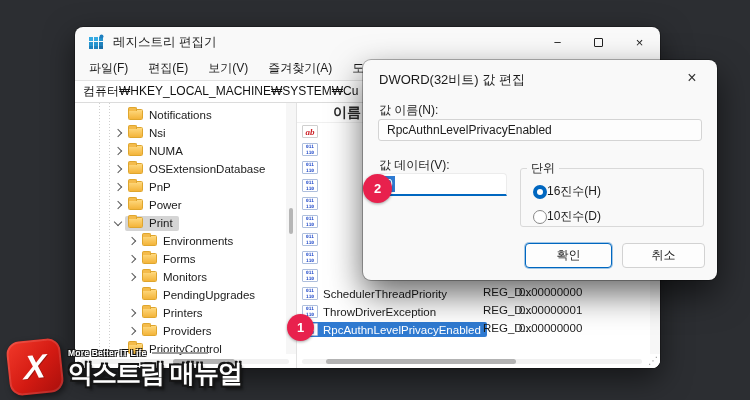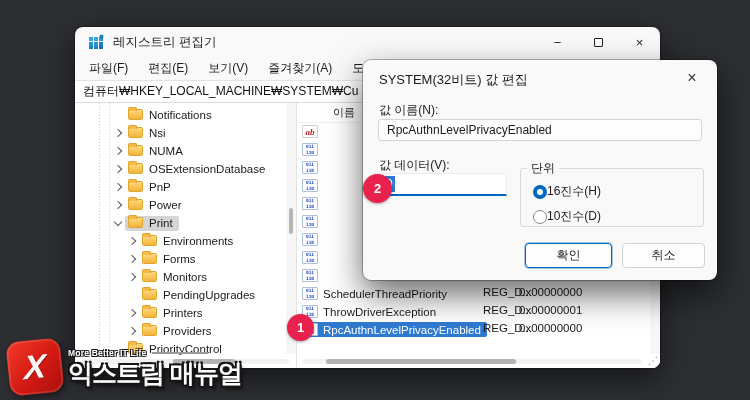--- a/index.html
+++ b/index.html
@@ -53,21 +53,21 @@
   .folder { width:15px; height:11px; background:linear-gradient(#ffd97e,#f3b43a); border:1px solid #dfa62e; border-radius:1.5px; position:relative; flex:none; }
   .folder::before { content:""; position:absolute; top:-3px; left:-1px; width:7px; height:3px; background:#f4bb4b; border:1px solid #dfa62e; border-bottom:none; border-radius:2px 2px 0 0; }
 
   .tree-vscroll { position:absolute; right:0; top:0; bottom:14px; width:10px; background:#f6f6f6; }
   .tree-vthumb { position:absolute; left:3px; width:4px; height:26px; top:105px; background:#b6b6b6; border-radius:2px; }
   .pane-divider { width:1px; background:#e2e2e2; }
 
   
   .list-pane { position:relative; flex:1; background:#fff; overflow:hidden; }
   .list-header { height:20px; display:flex; align-items:center; border-bottom:1px solid #f0f0f0; }
-  .list-header span { font-size:11px; color:#2b2b2b; padding-left:36px; }
+  .list-header span { font-size:14px; color:#2b2b2b; padding-left:36px;font-weight:bold; }
   .list-rows { position:absolute; top:21px; left:0; right:10px; }
   .list-row { height:18px; display:flex; align-items:flex-start; font-size:11.5px; }
   .cell-name { display:inline-flex; align-items:center; gap:5px; padding:1px 6px 1px 5px; border-radius:2px; white-space:nowrap; }
   .list-row.selected .cell-name { background:#2f7ad1; color:#fff; }
   .cell-type { position:absolute; left:186px; color:#1b1b1b; }
   .cell-data { position:absolute; left:222px; color:#1b1b1b; }
   .icon-dword { width:16px; height:13px; background:#fff; border:1px solid #aebfdd; border-radius:1px;
     font-family:"DejaVu Sans Mono",monospace; font-size:4.5px; font-weight:bold; color:#1c46c8;
     line-height:1.25; text-align:center; white-space:pre; flex:none; }
   .icon-dword::before { content:"011\A 110"; }
@@ -367,21 +367,21 @@
   <div class="hscroll tree-hscroll">
       <div class="hthumb" style="left:92px; width:62px;"></div>
     </div>
   <div class="hscroll list-hscroll">
       <div class="hthumb" style="left:24px; width:190px;"></div>
     </div>
   <div class="resize-grip">⋰</div>
 </div>
 
 <div class="dword-dialog">
-  <div class="dlg-title">SYSTEM(32비트) 값 편집</div>
+  <div class="dlg-title">DWORD(32비트) 값 편집</div>
   <div class="dlg-close">×</div>
 
   <div class="dlg-label-name">값 이름(N):</div>
   <div class="dlg-name-field">RpcAuthnLevelPrivacyEnabled</div>
 
   <div class="dlg-label-data">값 데이터(V):</div>
   <div class="dlg-data-field"><span class="sel">0</span></div>
 
   <fieldset class="dlg-fieldset">
     <legend>단위</legend>

